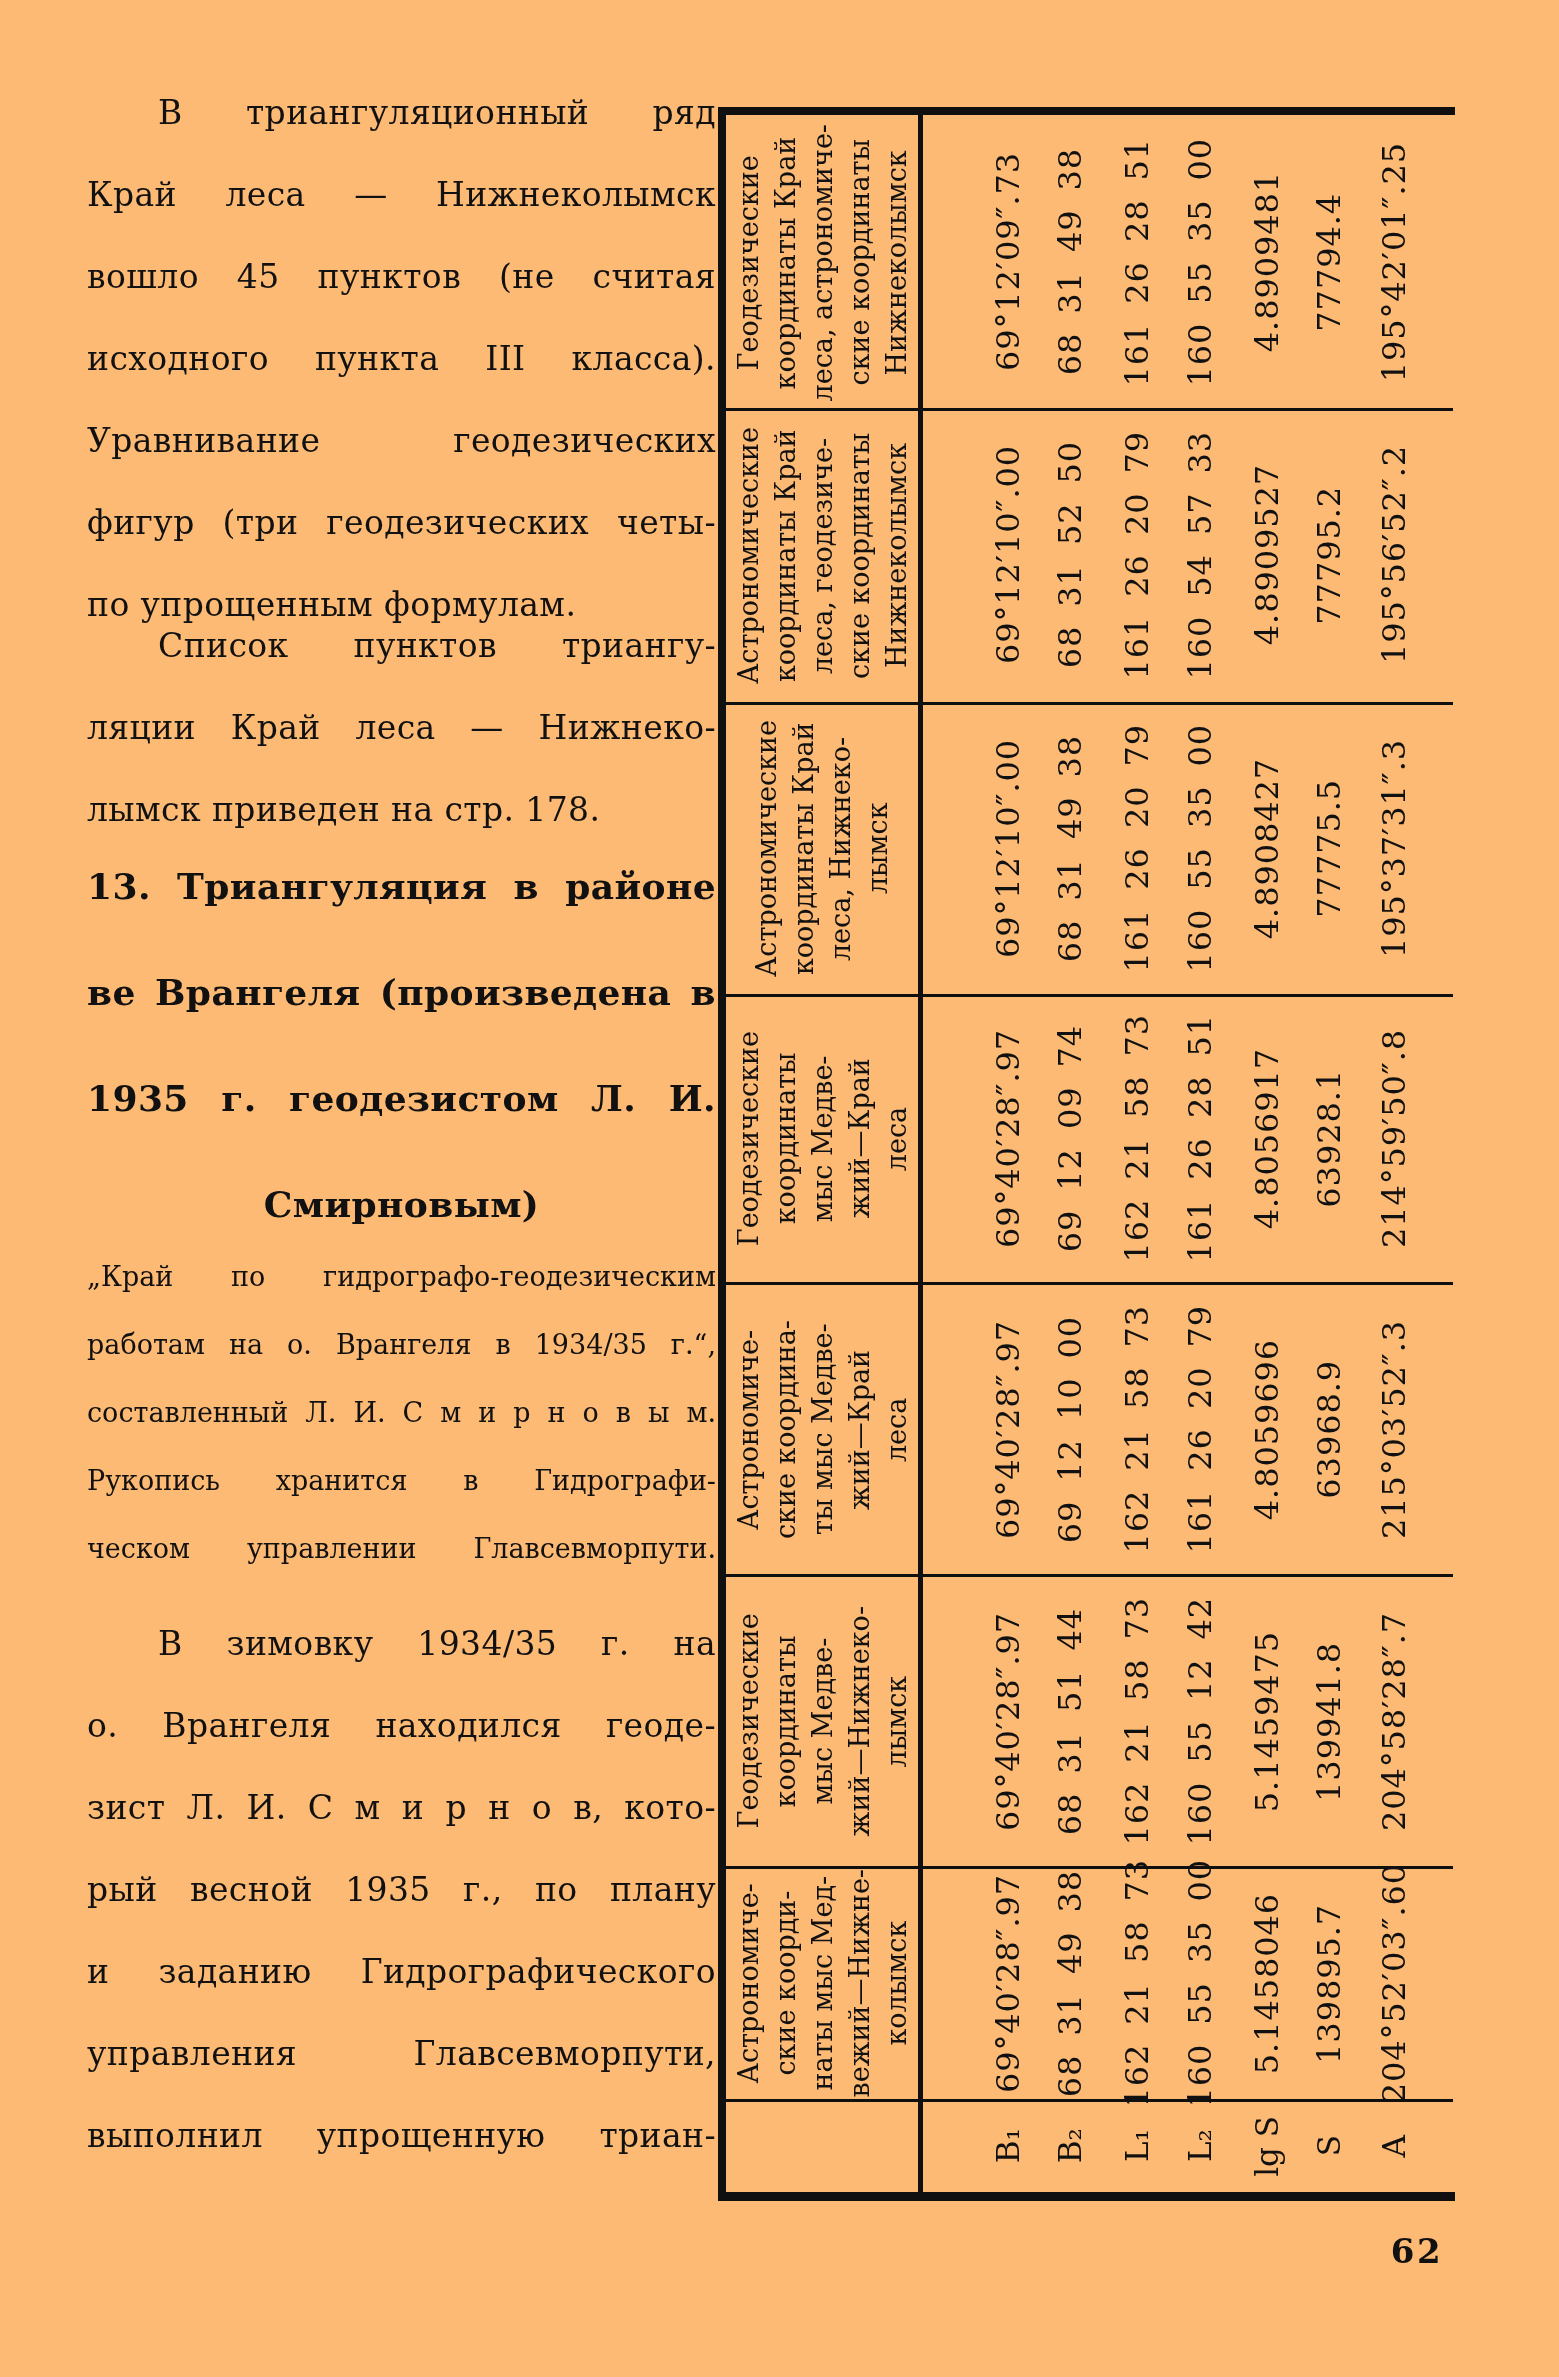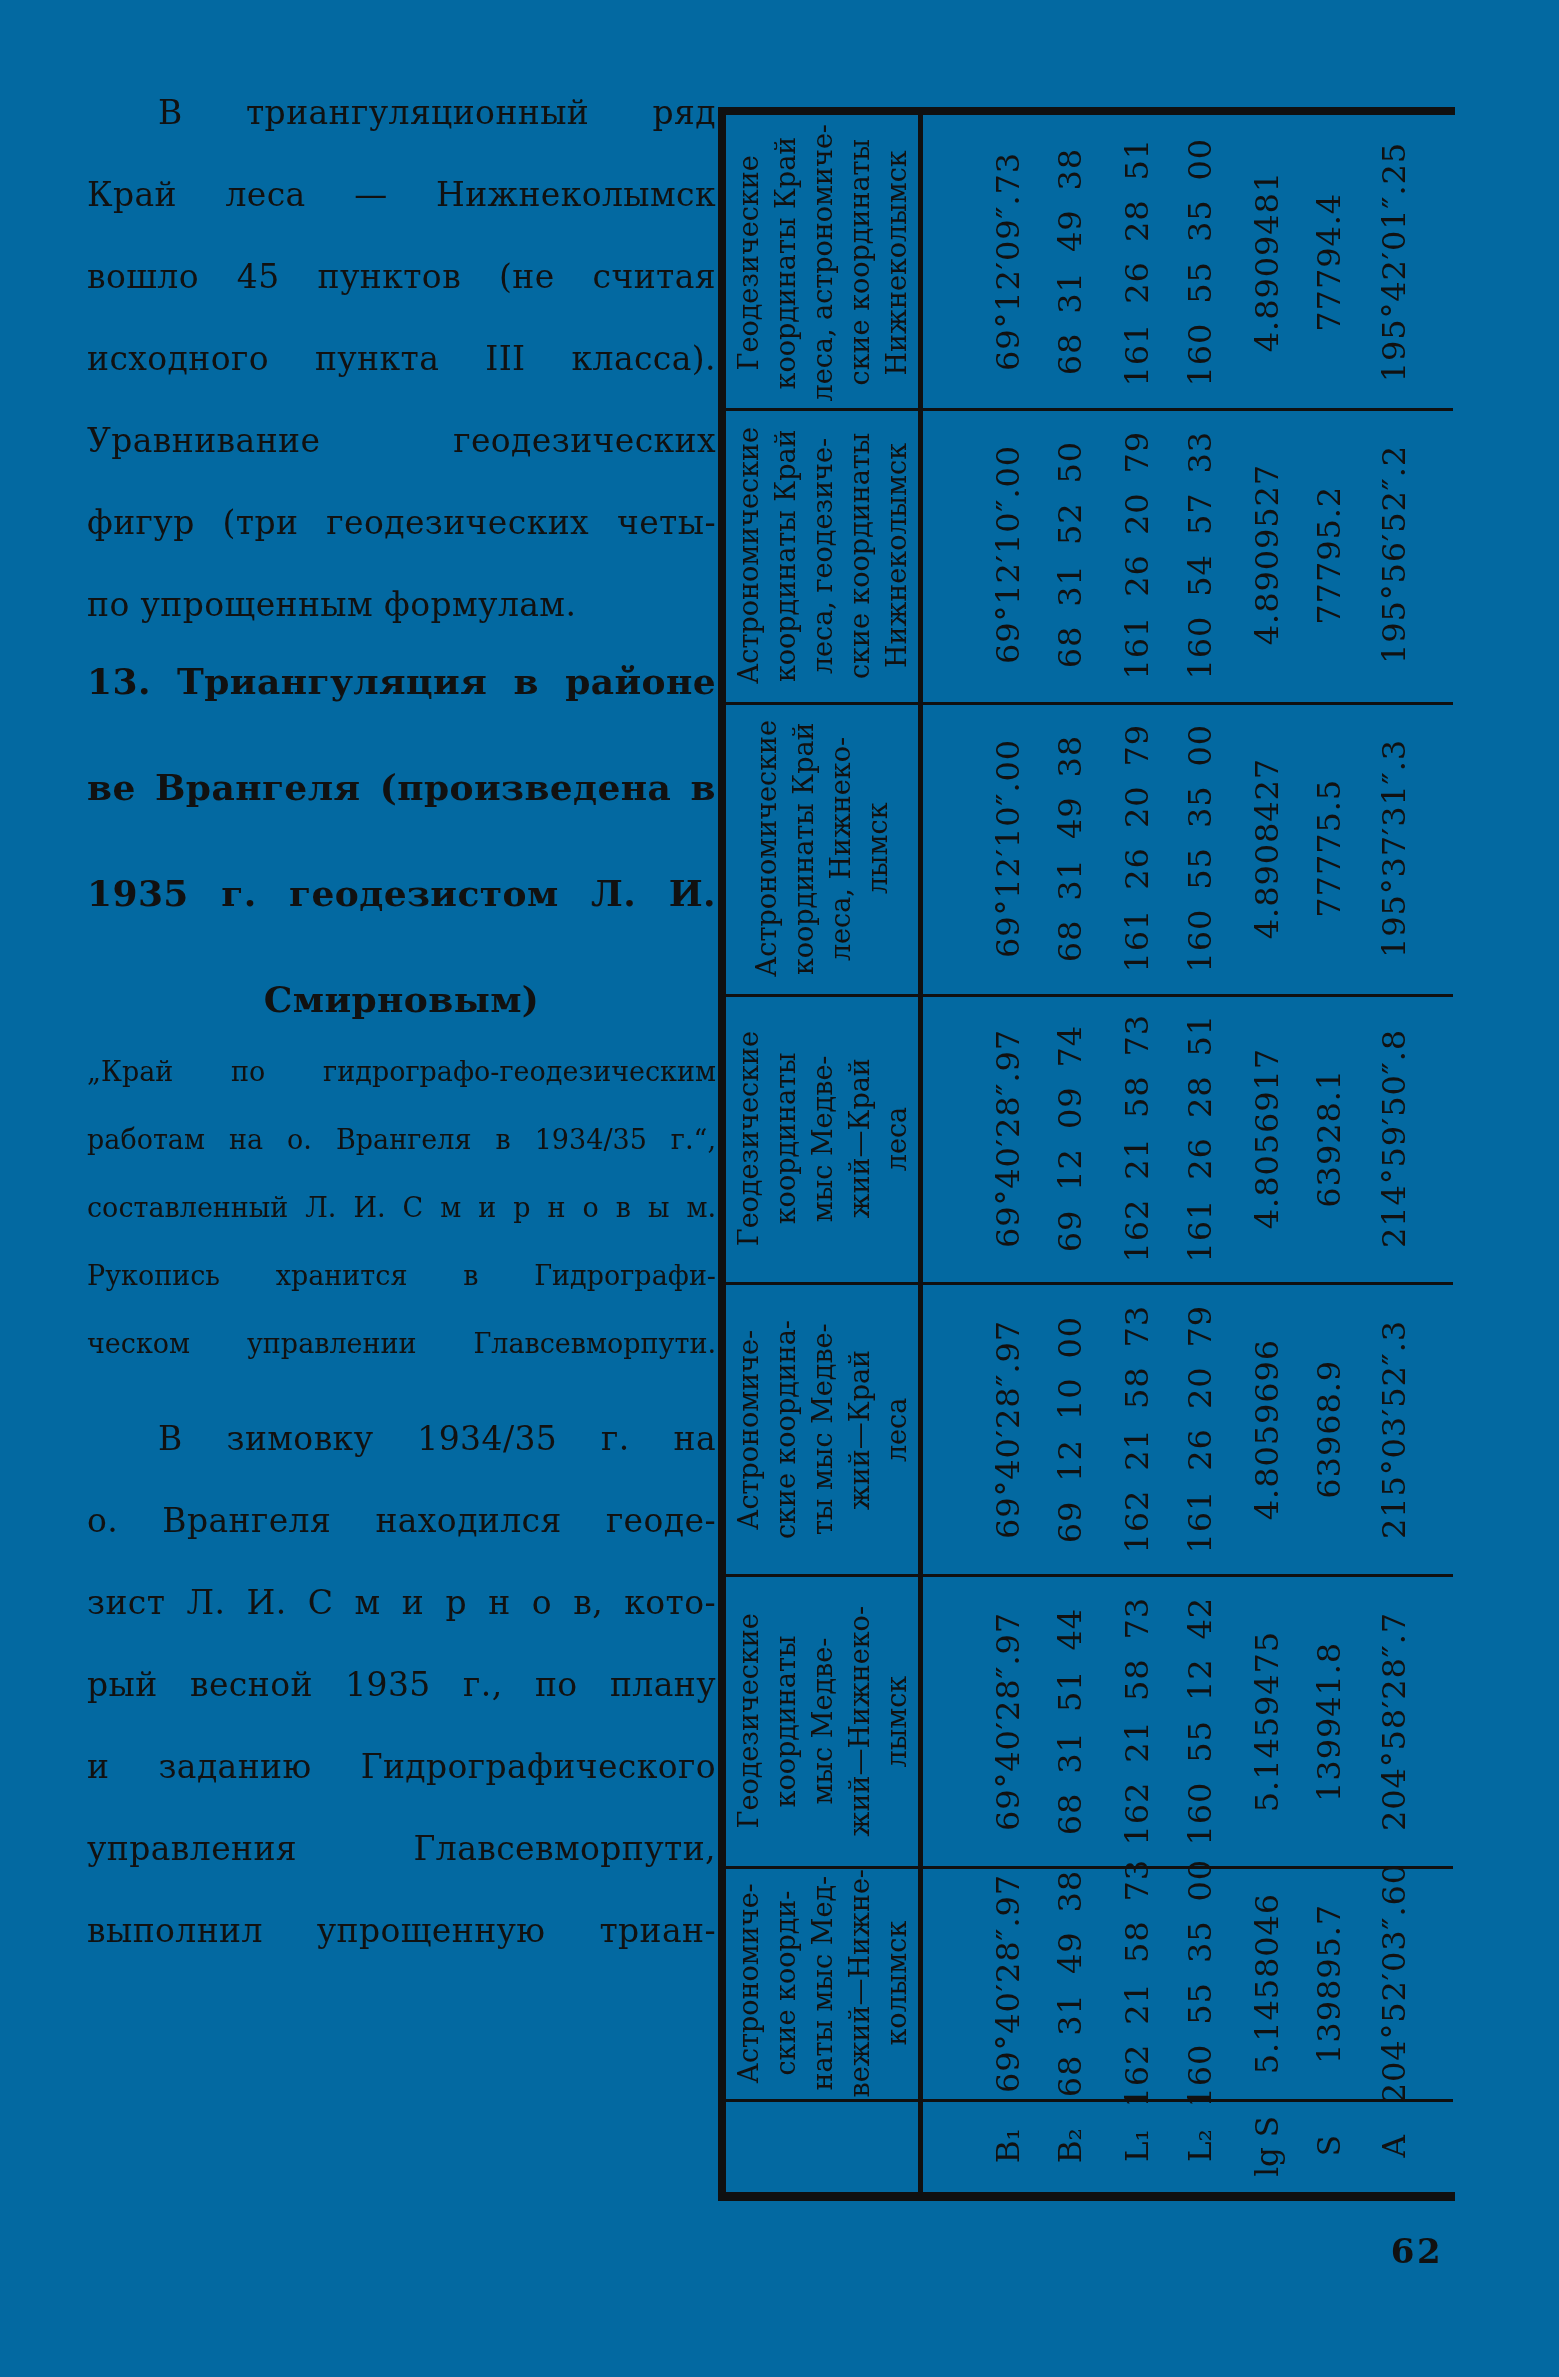--- a/index.html
+++ b/index.html
@@ -1,19 +1,19 @@
 <!DOCTYPE html>
 <html style="font-size:14.2px"><head>
 <meta charset="utf-8">
 <style>
   html,body{margin:0;padding:0;background:#777;}
   .page{
     position:relative;
     width:1559px;height:2377px;
-    background:#0369a1;
+    background:#fdba74;
     color:#111;
     font-family:"DejaVu Serif","Liberation Serif",serif;
     overflow:hidden;
   }
   
   .text-col{
     position:absolute;left:87px;top:92px;width:629px;
   }
   .blk{margin:0;}
   .line{
@@ -55,20 +55,25 @@
   <div class="text-col">
       <div class="blk body">
         <div class="line ind">В триангуляционный ряд</div>
         <div class="line">Край леса — Нижнеколымск</div>
         <div class="line">вошло 45 пунктов (не считая</div>
         <div class="line">исходного пункта III класса).</div>
         <div class="line">Уравнивание геодезических</div>
         <div class="line">фигур (три геодезических четы-</div>
         <div class="line noj">по упрощенным формулам.</div>
       </div>
+      <div class="blk body">
+        <div class="line ind">Список пунктов триангу-</div>
+        <div class="line">ляции Край леса — Нижнеко-</div>
+        <div class="line noj">лымск приведен на стр. 178.</div>
+      </div>
       <div class="blk heading">
         <div class="line">13. Триангуляция в районе</div>
         <div class="line">ве Врангеля (произведена в</div>
         <div class="line">1935 г. геодезистом Л. И.</div>
         <div class="line ctr">Смирновым)</div>
       </div>
       <div class="blk note">
         <div class="line">„Край по гидрографо-геодезическим</div>
         <div class="line">работам на о. Врангеля в 1934/35 г.“,</div>
         <div class="line">составленный Л. И. С м и р н о в ы м.</div>

